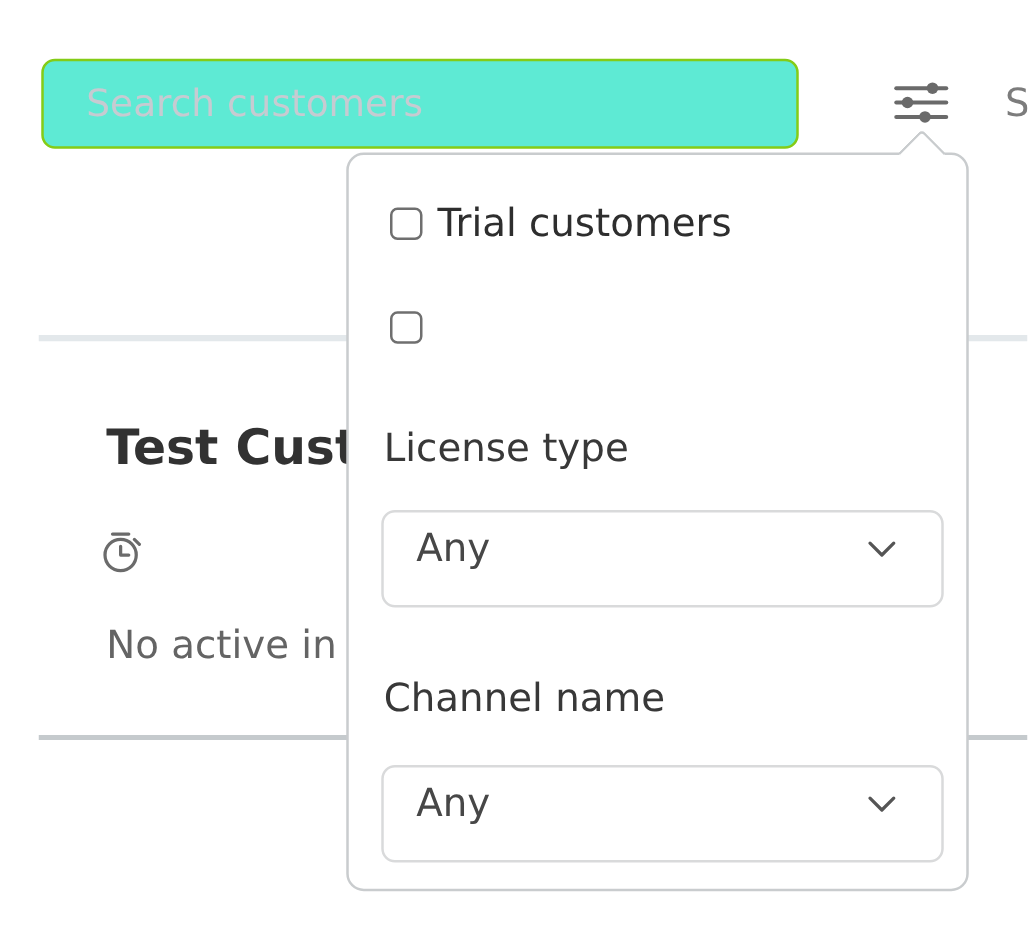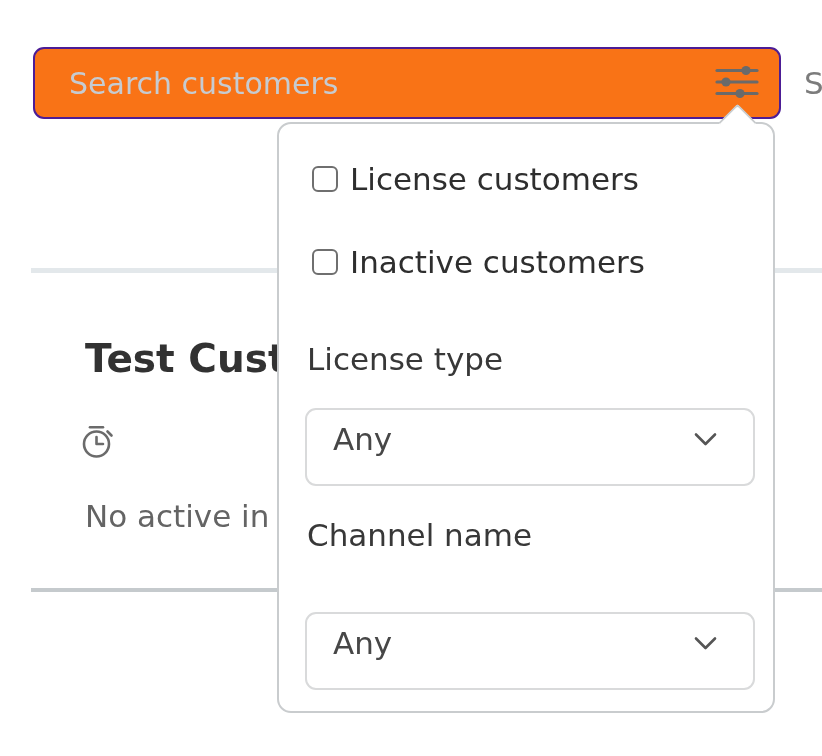--- a/index.html
+++ b/index.html
@@ -28,23 +28,23 @@
   }
   .trial-row svg { display: block; }
   .status-text {
     position: absolute; left: 85px; top: 498px;
     font-size: 31px; color: #646464; line-height: 36px; white-space: nowrap; text-align: center;
   }
 
   
   .search-input {
     position: absolute; left: 33px; top: 47px;
-    width: 748px; height: 72px; z-index: 1;
-    border: 2px solid #4c1d95; border-radius: 11px;
-    background: #f97316;
+    width: 606px; height: 72px; z-index: 1;
+    border: 2px solid #84cc16; border-radius: 11px;
+    background: #5eead4;
     padding: 0 90px 0 34px;
     font-family: "DejaVu Sans", "Liberation Sans", sans-serif;
     font-size: 30px; color: #333333;
     outline: none;
   }
   .search-input::placeholder { color: #c6cbd1; opacity: 1; }
   .filter-btn {
     position: absolute; left: 710px; top: 62px; z-index: 2;
     width: 54px; height: 42px;
     display: flex; align-items: center; justify-content: center;
@@ -83,21 +83,21 @@
     border: 2px solid #6f6f6f; border-radius: 6px;
     background: #fff;
   }
   .check-label { font-size: 31px; color: #2e2e2e; white-space: nowrap; }
 
   .field-label {
     position: absolute; left: 28px; height: 34px; line-height: 34px;
     font-size: 31px; color: #383838; white-space: nowrap;
   }
   .field-label-1 { top: 218px; text-align: center; }
-  .field-label-2 { top: 394px; }
+  .field-label-2 { top: 418px; }
 
   .select-box {
     position: absolute; left: 26px; width: 450px; height: 78px;
     border: 2px solid #d9dadb; border-radius: 11px;
     background: #fff;
     display: flex; align-items: center;
     padding: 0 22px 16px 26px;
     cursor: pointer;
   }
   .select-box-1 { top: 284px; }
@@ -142,26 +142,25 @@
   </span>
 </button>
 
 <div class="right-label">S</div>
 
 <div class="popover">
   <div class="popover-arrow"></div>
 
   <label class="check-row check-row-1">
     <span class="checkbox"></span>
-    <span class="check-label">License customers</span>
+    <span class="check-label">Trial customers</span>
   </label>
 
   <label class="check-row check-row-2">
     <span class="checkbox"></span>
-    <span class="check-label">Inactive customers</span>
   </label>
 
   <div class="field-label field-label-1">License type</div>
 
   <div class="select-box select-box-1">
     <span class="select-value">Any</span>
     <span>
       <svg width="23" height="15" viewBox="0 0 23 15" fill="none">
         <path d="M2 2.5 L11.5 12 L21 2.5" stroke="#555555" stroke-width="2.6" stroke-linecap="round" stroke-linejoin="round"></path>
       </svg>

